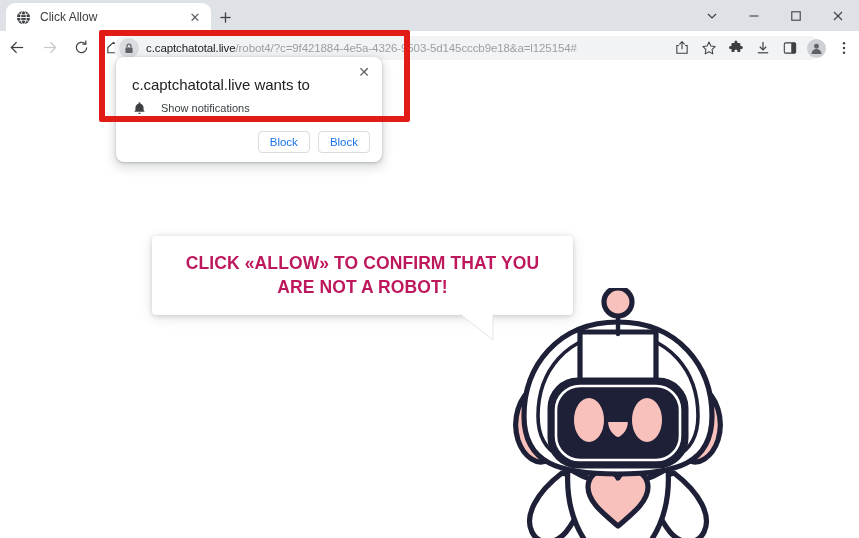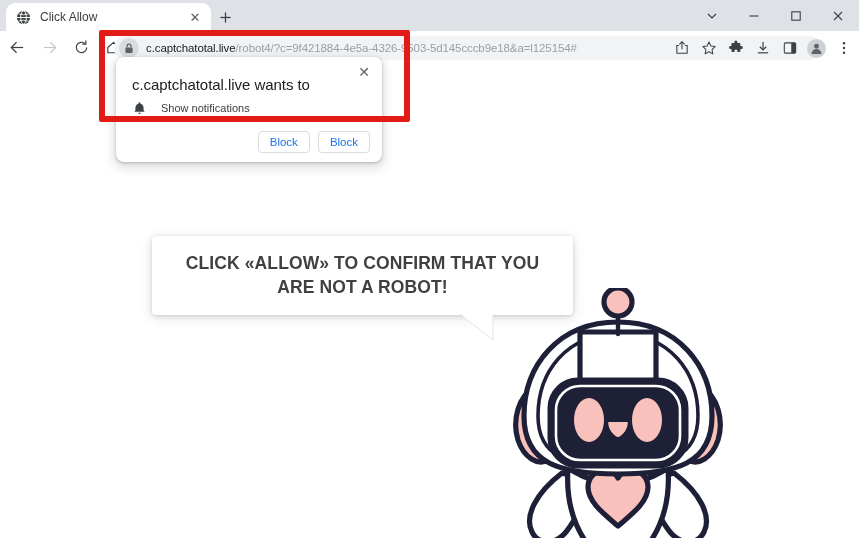--- a/index.html
+++ b/index.html
@@ -155,21 +155,21 @@
   .speech {
     position: absolute; left: 152px; top: 172px;
     width: 421px; height: 79px;
     background: #ffffff;
     border-radius: 4px;
     box-shadow: 0 1px 5px rgba(0,0,0,.16), 0 3px 14px rgba(0,0,0,.10);
     display: flex; align-items: center; justify-content: center;
     z-index: 10;
   }
   .speech-text {
-    font-size: 17.5px; font-weight: bold; color: #404040;
+    font-size: 17.5px; font-weight: bold; color: #be185d;
     text-align: center; line-height: 1.32; letter-spacing: 0.1px;
     white-space: pre-line;
   }
   .speech-tail {
     position: absolute; left: 460px; top: 250px;
     width: 36px; height: 27px; z-index: 11;
   }
 
   
   .robot {

